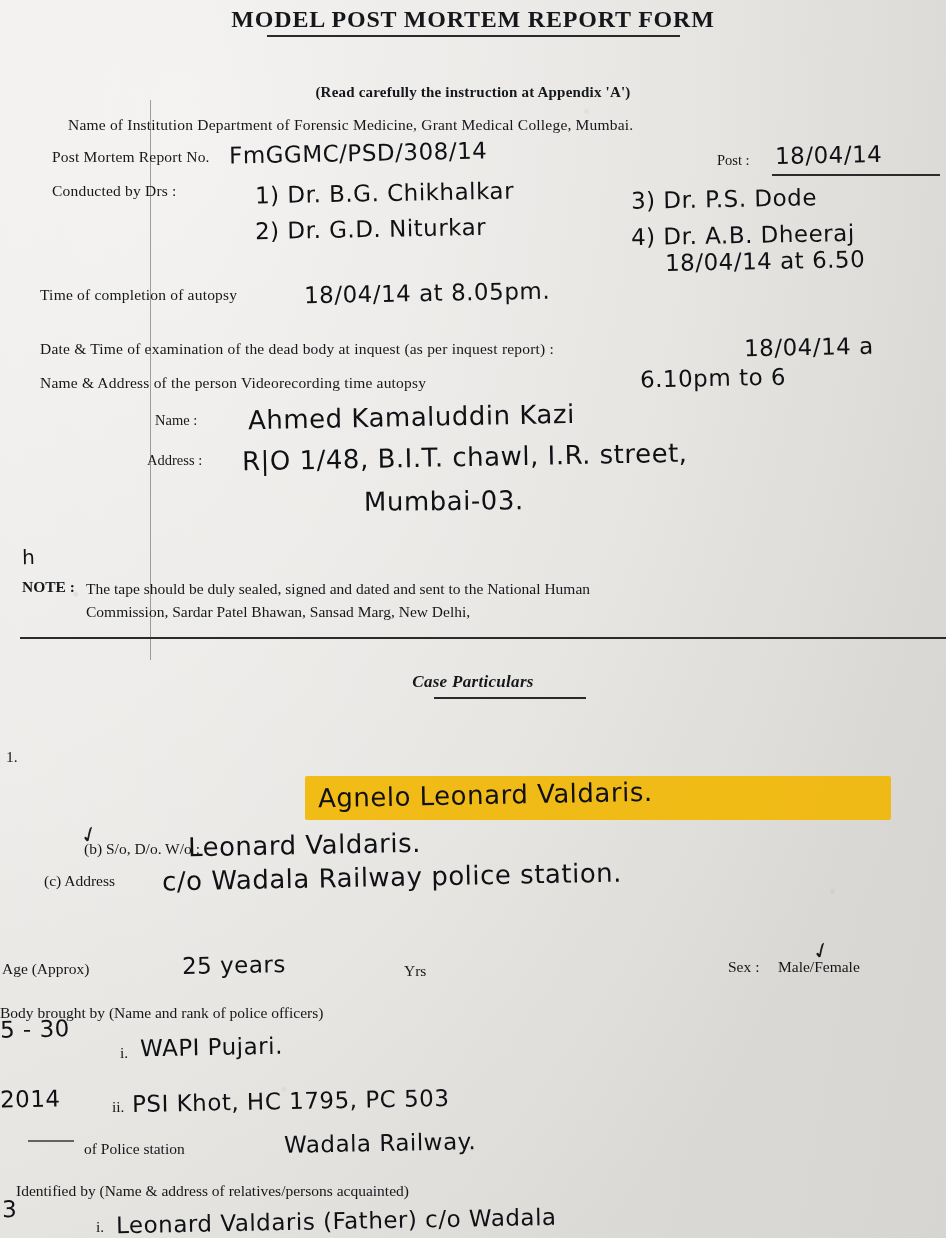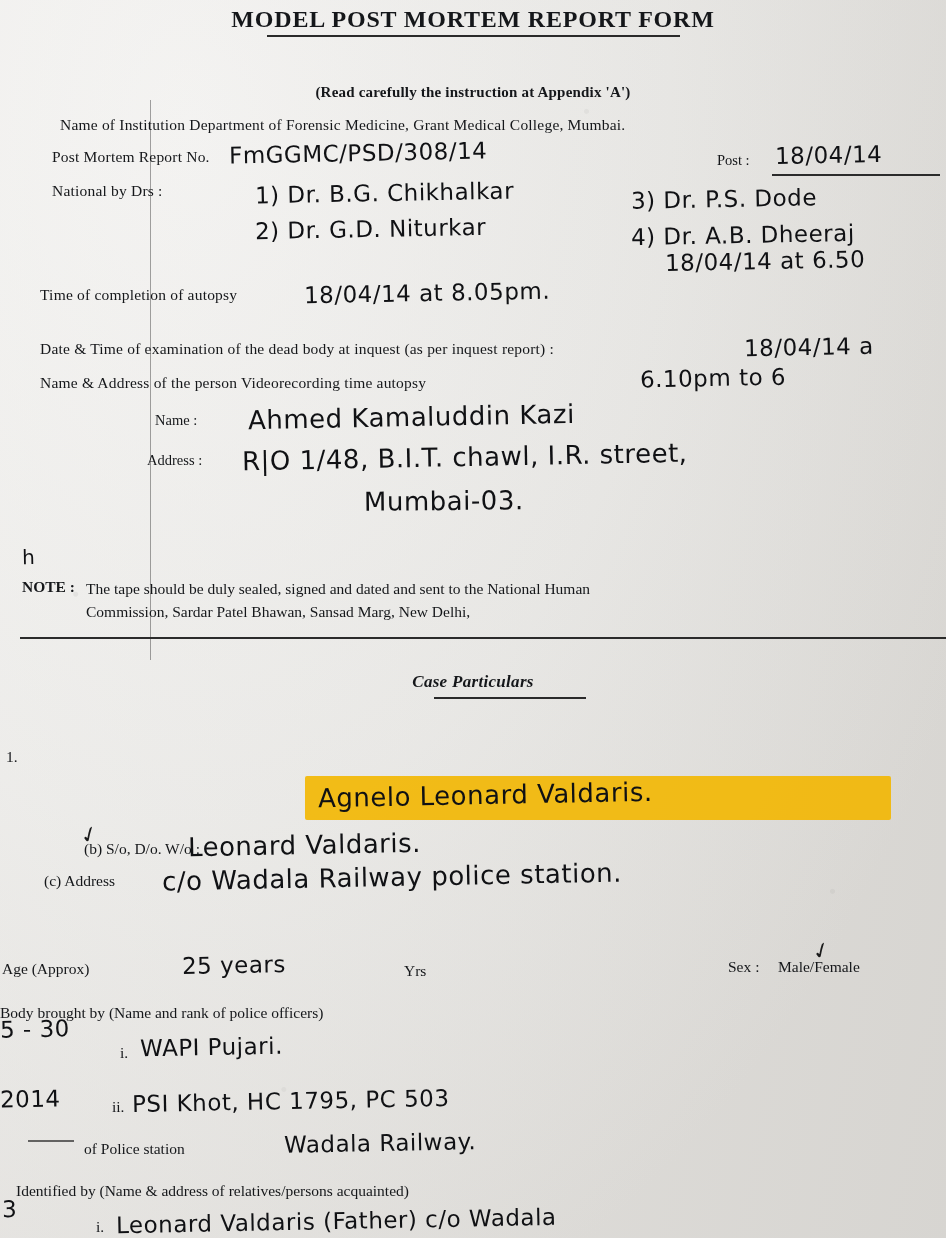--- a/index.html
+++ b/index.html
@@ -84,29 +84,29 @@
 <body>
 
 <div class="page">
 
   <div class="abs printed" id="title">MODEL POST MORTEM REPORT FORM</div>
   <div class="rule" id="title-rule"></div>
   <div class="abs printed" id="subtitle">(Read carefully the instruction at Appendix 'A')</div>
 
   <div class="vline" style="top:100px;left:150px;height:560px;"></div>
 
-  <div class="abs printed lbl" style="top:116px;left:60px;">Name of Institution Department of Forensic Medicine, Grant Medical College, Mumbai.</div>
+  <div class="abs printed lbl" style="top:116px;left:68px;">Name of Institution Department of Forensic Medicine, Grant Medical College, Mumbai.</div>
 
   <div class="abs printed lbl" style="top:148px;left:52px;">Post Mortem Report No.</div>
   <div class="abs hw h-md" style="top:140px;left:229px;">FmGGMC/PSD/308/14</div>
   <div class="abs printed lbl-sm" style="top:152px;left:717px;">Post :</div>
   <div class="abs hw h-md" style="top:142px;left:775px;">18/04/14</div>
   <div class="rule" style="top:174px;left:772px;width:168px;height:2px;"></div>
 
-  <div class="abs printed lbl" style="top:182px;left:52px;">National by Drs :</div>
+  <div class="abs printed lbl" style="top:182px;left:52px;">Conducted by Drs :</div>
   <div class="abs hw h-md" style="top:180px;left:255px;">1) Dr. B.G. Chikhalkar</div>
   <div class="abs hw h-md" style="top:186px;left:631px;">3) Dr. P.S. Dode</div>
   <div class="abs hw h-md" style="top:216px;left:255px;">2) Dr. G.D. Niturkar</div>
   <div class="abs hw h-md" style="top:222px;left:631px;">4) Dr. A.B. Dheeraj</div>
 
   <div class="abs hw h-md" style="top:248px;left:665px;">18/04/14 at 6.50</div>
 
   <div class="abs printed lbl" style="top:286px;left:40px;font-family:Liberation Serif, serif;">Time of completion of autopsy</div>
   <div class="abs hw h-md" style="top:280px;left:304px;">18/04/14 at 8.05pm.</div>
 

